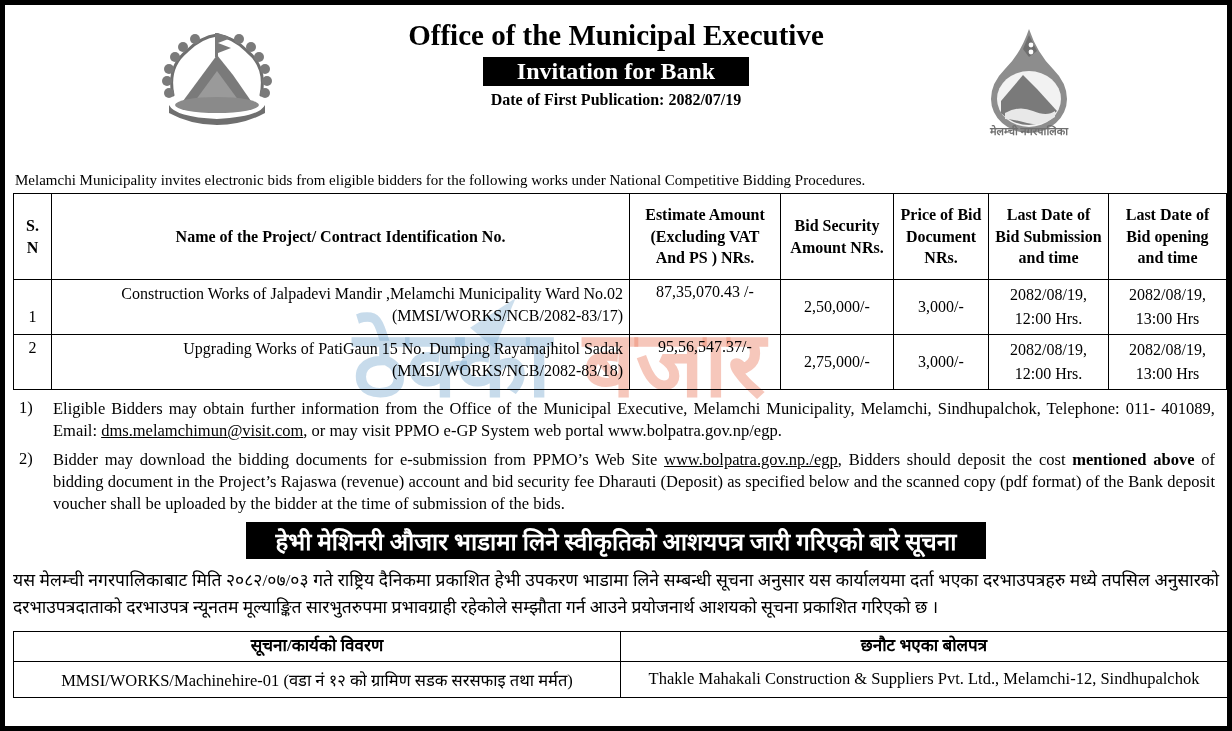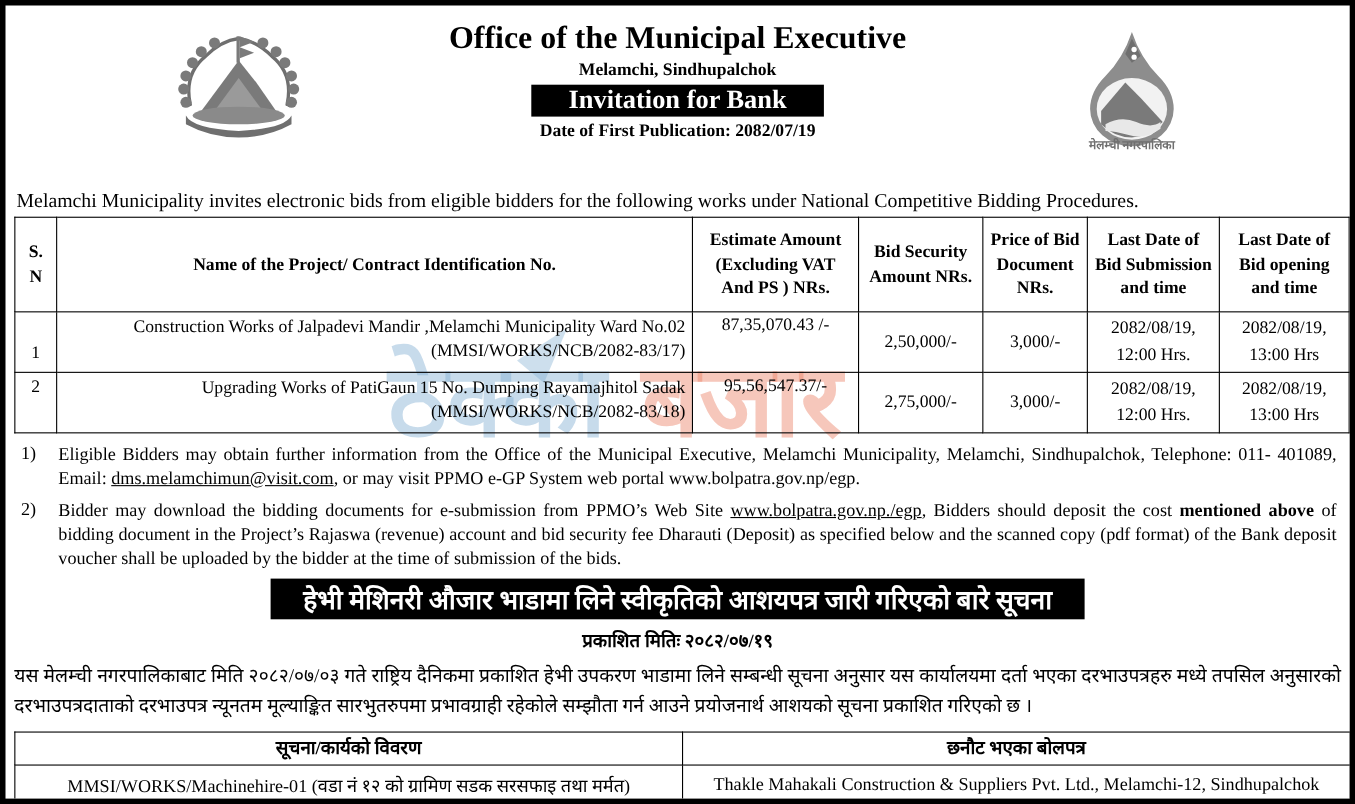--- a/index.html
+++ b/index.html
@@ -36,21 +36,21 @@
   .head-center { text-align:center; padding-top:8px; }
   .title-1 { font-size:27px; font-weight:bold; line-height:1.25; }
   .title-2 { font-size:29px; font-weight:bold; line-height:1.25; }
   .addr    { font-size:16px; font-weight:bold; margin-top:2px; }
   .bid-banner {
     display:inline-block; background:#000; color:#fff;
     font-size:24px; font-weight:bold; padding:1px 34px; margin-top:4px;
   }
   .pubdate { font-size:16px; font-weight:bold; margin-top:5px; }
 
-  .intro { font-size:18px; margin:3px 0 4px 2px; }
+  .intro { font-size:15px; margin:3px 0 4px 2px; }
 
   
   table { border-collapse:collapse; width:1214px; table-layout:fixed; }
   td, th { border:1.5px solid #000; padding:2px 6px; font-size:16px; }
   th { font-weight:bold; text-align:center; vertical-align:middle; line-height:1.35; }
   .main-table .col-sn   { width:38px; }
   .main-table .col-name { width:578px; }
   .main-table .col-est  { width:151px; }
   .main-table .col-sec  { width:113px; }
   .main-table .col-doc  { width:95px;  }
@@ -140,21 +140,20 @@
             <path d="M22 74 L44 48 L58 62 L78 84 Q64 98 50 98 Q34 98 22 86 Z" fill="#7a7a7a"></path>
             <path d="M26 86 Q40 78 54 84 Q68 90 76 84 L76 90 Q62 100 48 96 Q34 92 26 92 Z" fill="#e8e8e8"></path>
             <path d="M50 8 L58 24 L50 30 L44 22 Z" fill="#6f6f6f"></path>
             <circle cx="52" cy="18" r="2.4" fill="#fff"></circle>
               <circle cx="52" cy="25" r="2.4" fill="#fff"></circle>
             <text x="50" y="108" font-size="11" fill="#6f6f6f" text-anchor="middle" font-weight="bold">मेलम्ची नगरपालिका</text>
           </svg>
         </div>
         <div class="head-center">
           <div class="title-2">Office of the Municipal Executive</div>
-          <div class="addr">Melamchi, Sindhupalchok</div>
           <div>
             <span class="bid-banner">Invitation for Bank</span>
           </div>
           <div class="pubdate">Date of First Publication: 2082/07/19</div>
         </div>
       </div>
 
       <div class="intro">Melamchi Municipality invites electronic bids from eligible bidders for the following works under National Competitive Bidding Procedures.</div>
 
       <table class="main-table">
@@ -214,21 +213,20 @@
         </div>
         <div class="note">
           <span class="note-num">2)</span>
           <span class="note-body"><span>Bidder may download the bidding documents for e-submission from PPMO’s Web Site </span><span class="u">www.bolpatra.gov.np./egp</span><span>, Bidders should deposit the cost </span><span class="bi">mentioned  above</span><span> of bidding document in the Project’s  Rajaswa (revenue)  account and bid security fee Dharauti (Deposit) as  specified  below  and  the  scanned  copy  (pdf format)  of  the  Bank deposit voucher shall be uploaded by the bidder at the time of  submission of the bids.</span></span>
         </div>
       </div>
 
       <div class="np-banner-wrap">
         <span class="np-banner">हेभी मेशिनरी औजार भाडामा लिने स्वीकृतिको आशयपत्र जारी गरिएको बारे सूचना</span>
       </div>
-      <div class="np-pubdate">प्रकाशित मितिः २०८२/०७/१९</div>
       <div class="np-para">यस मेलम्ची नगरपालिकाबाट मिति २०८२/०७/०३ गते राष्ट्रिय दैनिकमा  प्रकाशित हेभी उपकरण भाडामा लिने सम्बन्धी सूचना अनुसार यस कार्यालयमा दर्ता भएका दरभाउपत्रहरु मध्ये तपसिल अनुसारको दरभाउपत्रदाताको दरभाउपत्र न्यूनतम मूल्याङ्कित सारभुतरुपमा प्रभावग्राही रहेकोले सम्झौता गर्न आउने प्रयोजनार्थ आशयको सूचना प्रकाशित गरिएको छ ।</div>
 
       <table class="bottom-table">
         <colgroup>
             <col class="bt-col1">
             <col class="bt-col2">
           </colgroup>
         <thead>
           <tr>
             <th>सूचना/कार्यको विवरण</th>

